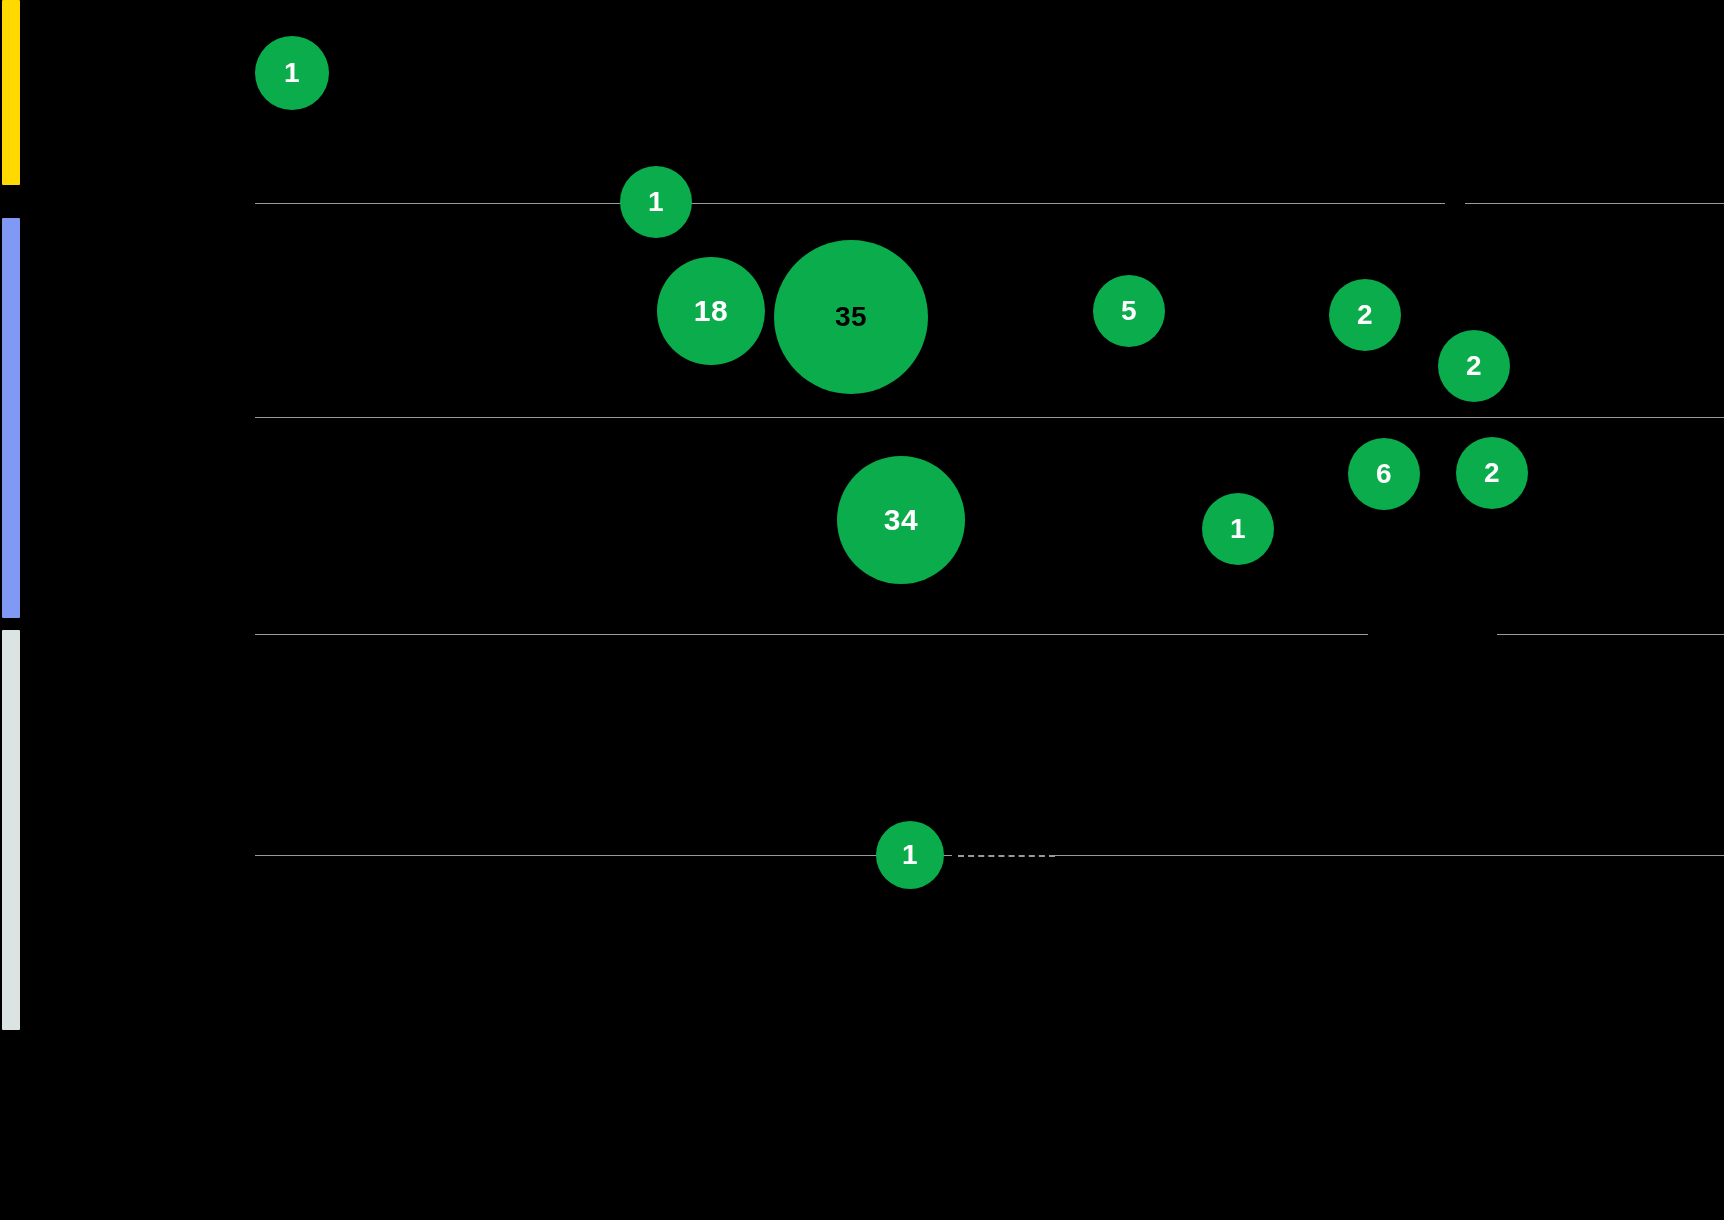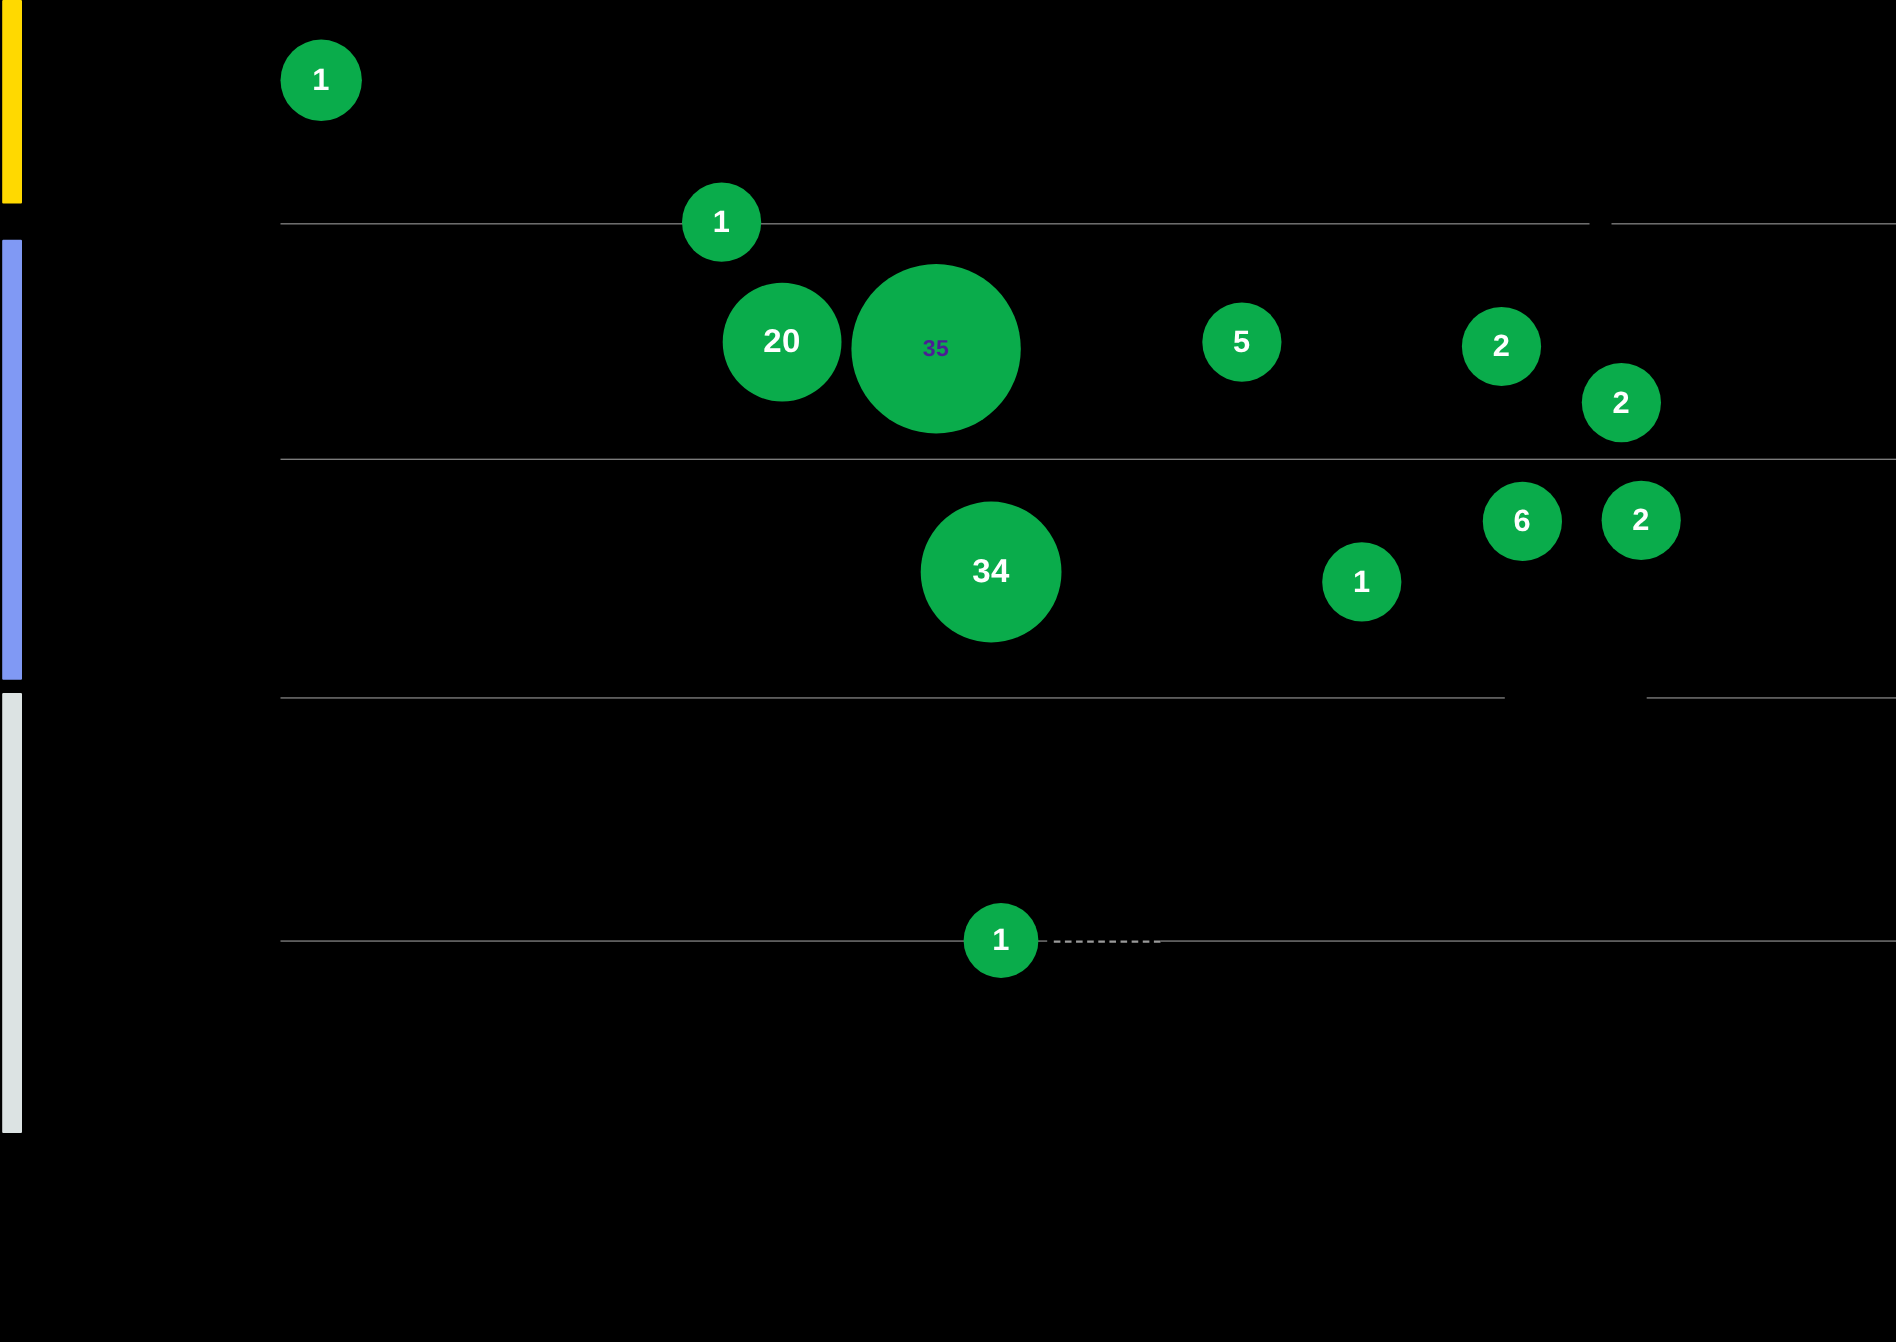--- a/index.html
+++ b/index.html
@@ -75,24 +75,24 @@
       <div class="gridline" style="left: 1055px; width: 669px; top: 855px; background: rgb(154, 154, 154);"></div>
     </div>
   <div id="bubbles">
       <div class="bubble" style="left: 255px; top: 36px; width: 74px; height: 74px; background: rgb(10, 172, 75);">
         <span class="bubble-label" style="font-size: 28px; color: rgb(255, 255, 255);">1</span>
       </div>
       <div class="bubble" style="left: 620px; top: 166px; width: 72px; height: 72px; background: rgb(10, 172, 75);">
         <span class="bubble-label" style="font-size: 28px; color: rgb(255, 255, 255);">1</span>
       </div>
       <div class="bubble" style="left: 657px; top: 257px; width: 108px; height: 108px; background: rgb(10, 172, 75);">
-        <span class="bubble-label" style="font-size: 30px; color: rgb(255, 255, 255);">20</span>
+        <span class="bubble-label" style="font-size: 30px; color: rgb(255, 255, 255);">18</span>
       </div>
       <div class="bubble" style="left: 774px; top: 240px; width: 154px; height: 154px; background: rgb(10, 172, 75);">
-        <span class="bubble-label" style="font-size: 21px; color: #4c1d95;">35</span>
+        <span class="bubble-label" style="font-size: 28px; color: #000000;">35</span>
       </div>
       <div class="bubble" style="left: 1093px; top: 275px; width: 72px; height: 72px; background: rgb(10, 172, 75);">
         <span class="bubble-label" style="font-size: 28px; color: rgb(255, 255, 255);">5</span>
       </div>
       <div class="bubble" style="left: 1329px; top: 279px; width: 72px; height: 72px; background: rgb(10, 172, 75);">
         <span class="bubble-label" style="font-size: 28px; color: rgb(255, 255, 255);">2</span>
       </div>
       <div class="bubble" style="left: 1438px; top: 330px; width: 72px; height: 72px; background: rgb(10, 172, 75);">
         <span class="bubble-label" style="font-size: 28px; color: rgb(255, 255, 255);">2</span>
       </div>

